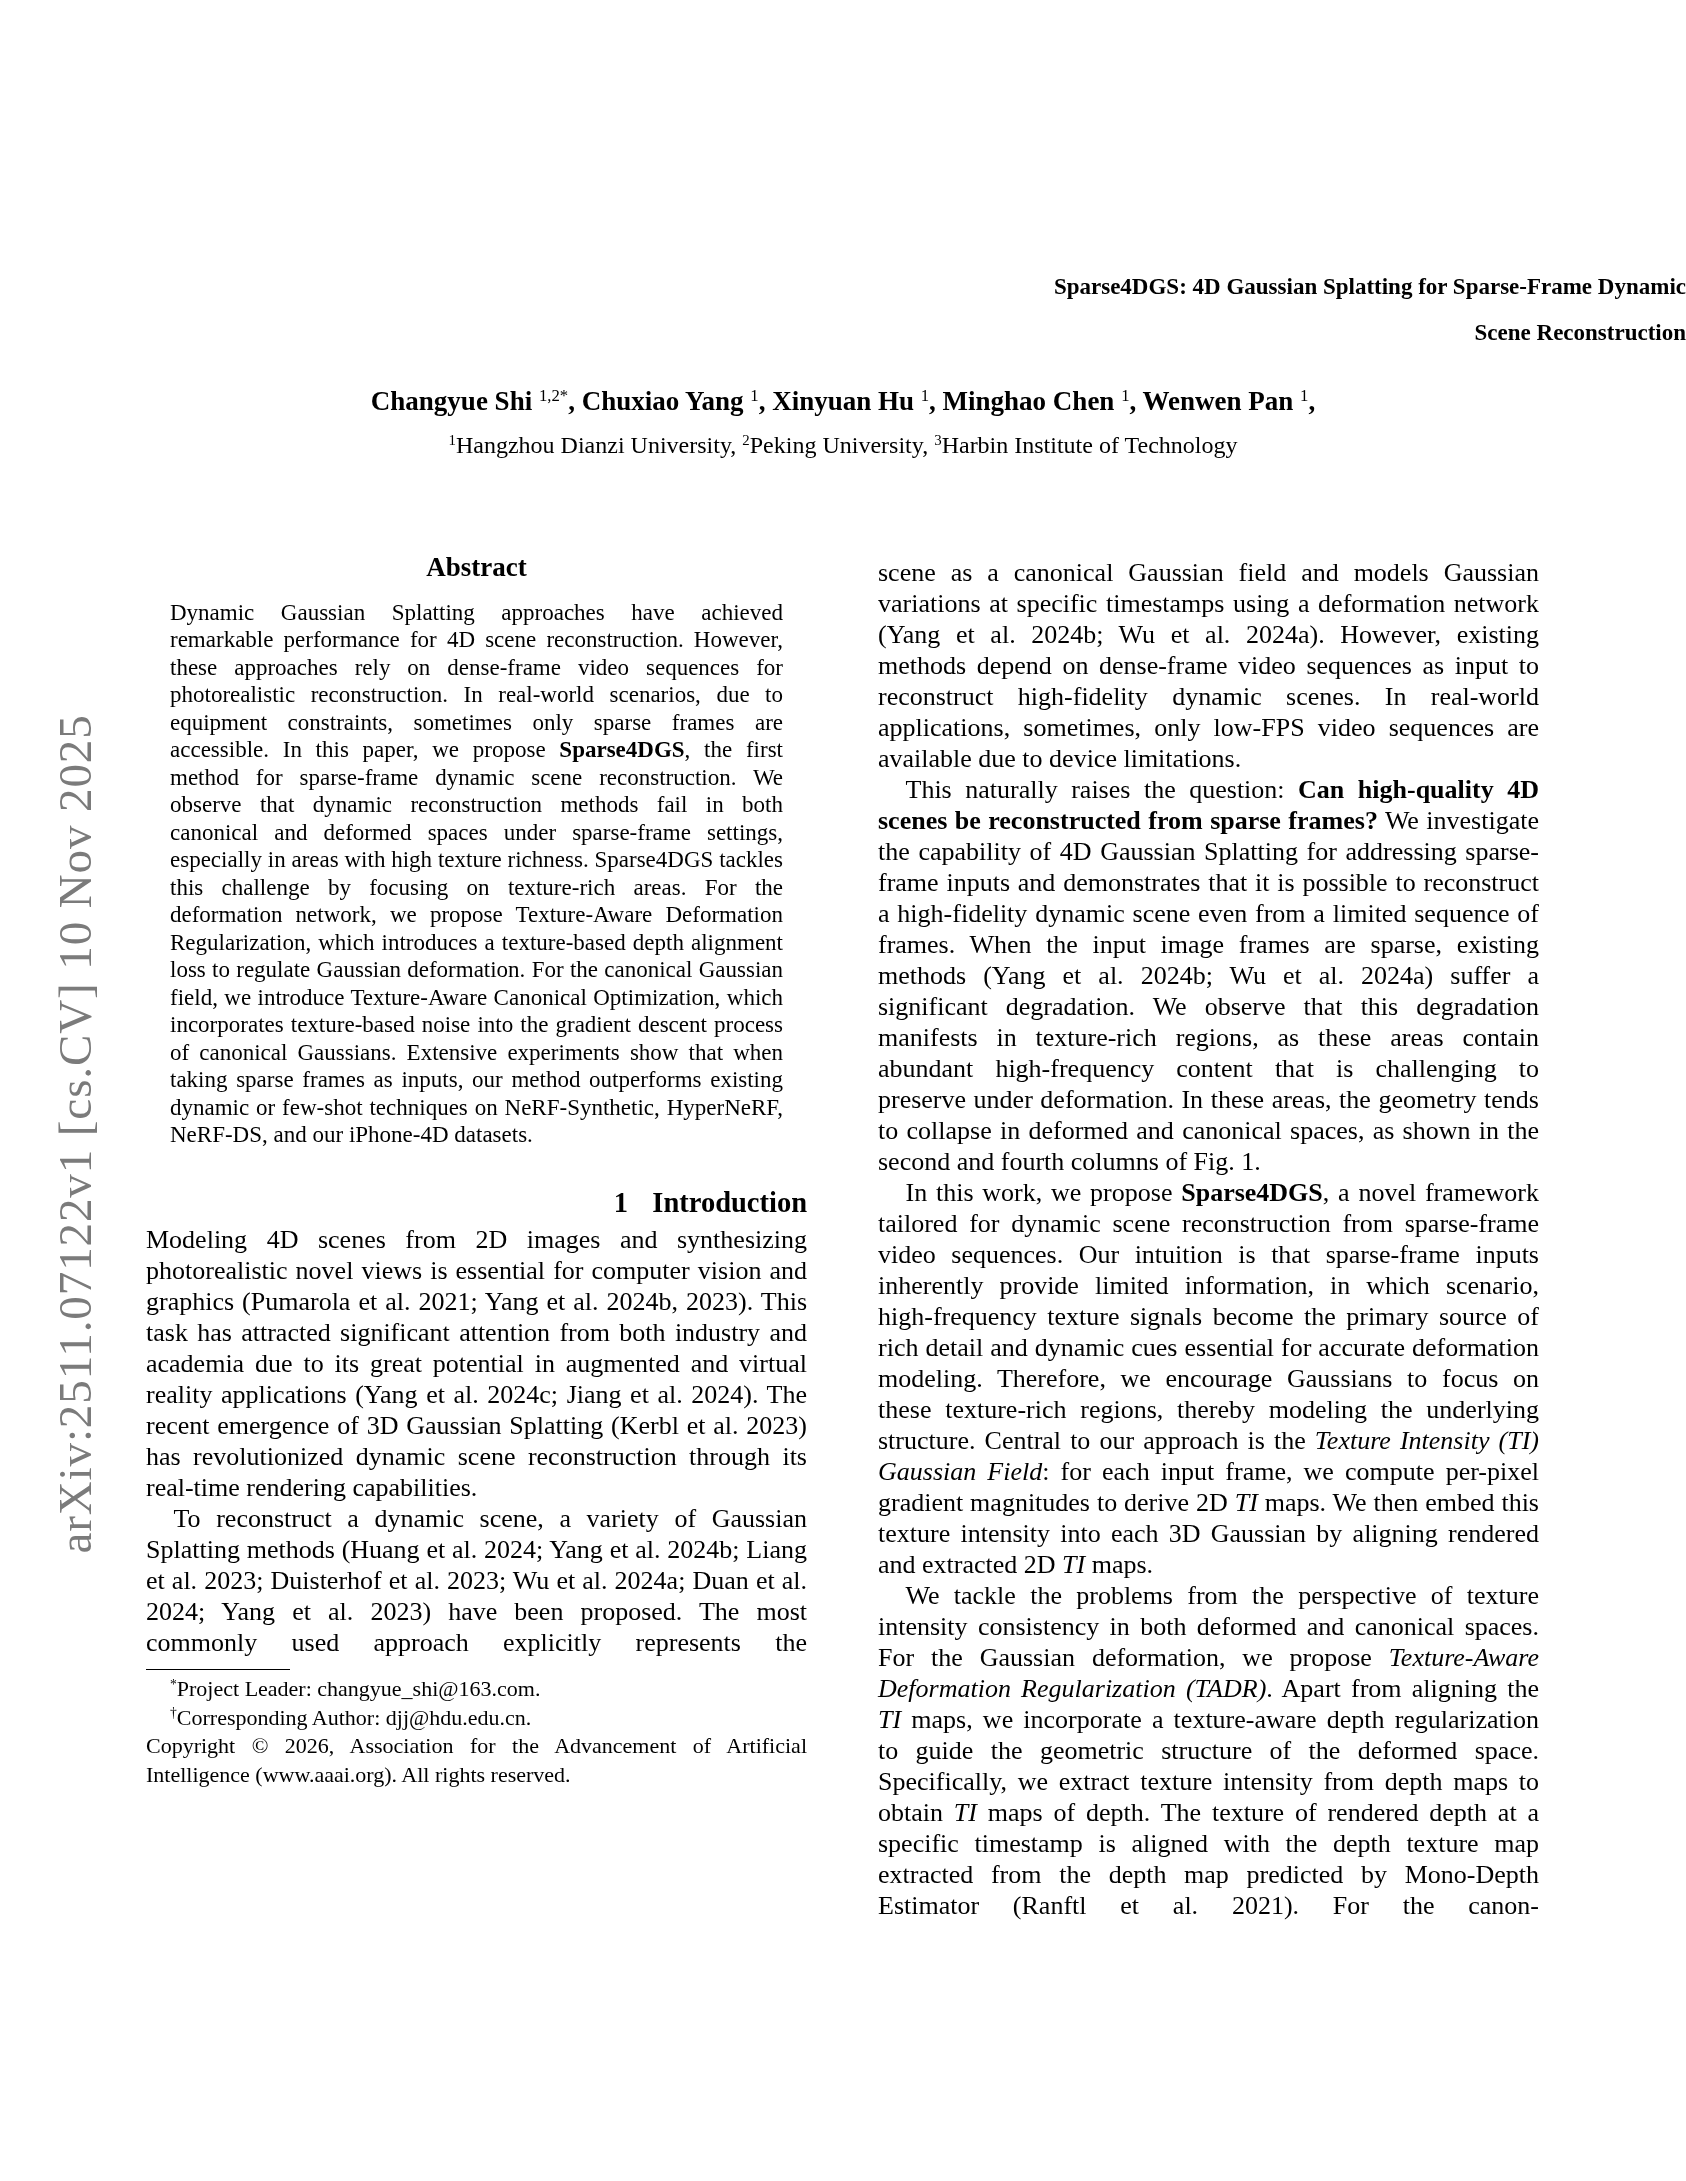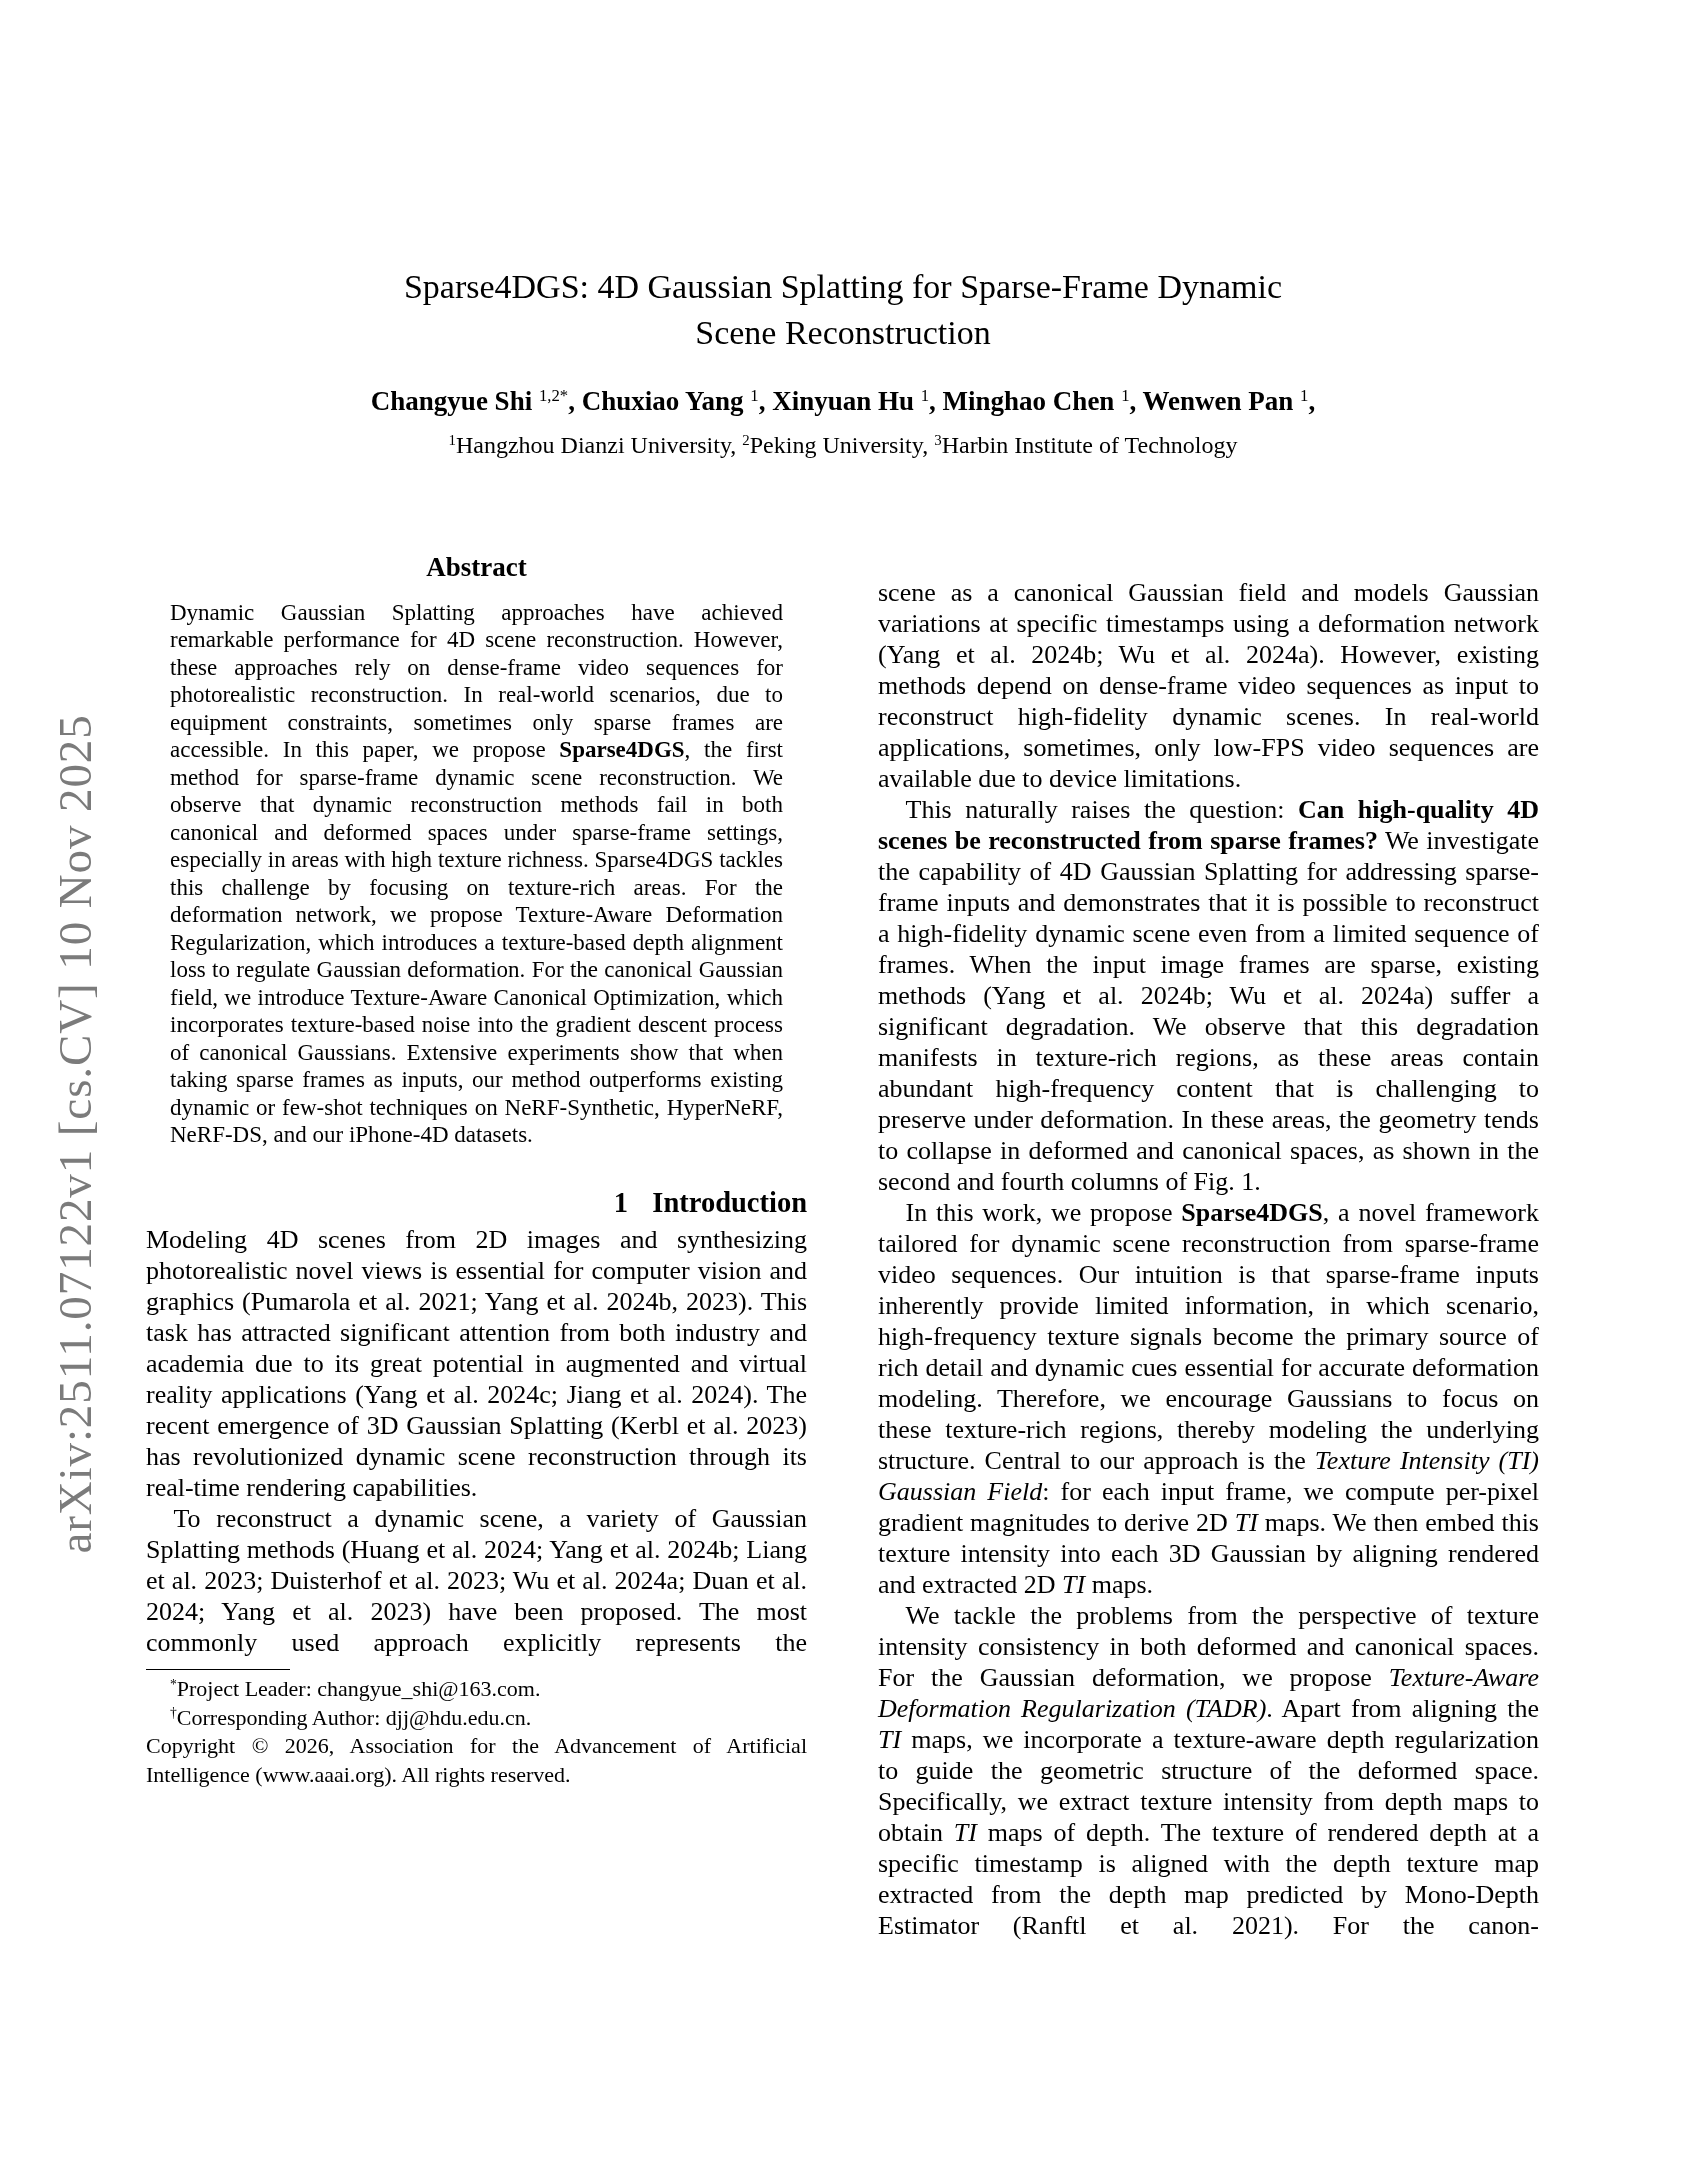--- a/index.html
+++ b/index.html
@@ -28,23 +28,24 @@
     letter-spacing: 0.9px;
     color: #7b7b7b;
   }
   
   .titleblock {
     padding-top: 264px;
     text-align: center;
   }
   .paper-title {
     margin: 0;
-    font-size: 34px;
+    font-size: 23px;
     line-height: 46px;
-    font-weight: normal;
+    font-weight: bold;
+    text-align: right;
   }
   .authors {
     margin-top: 26px;
     font-size: 27px;
     line-height: 39px;
     font-weight: bold;
   }
   .authors sup { font-weight: 400; }
   .affiliations {
     margin-top: 10px;
@@ -113,21 +114,21 @@
     margin-top: 11px;
     width: 144px;
     border-top: 1.8px solid #000000;
   }
   .footnotes {
     margin-top: 5.5px;
     font-size: 22px;
     line-height: 28.5px;
   }
   .footnotes .para.indent { text-indent: 24px; }
-  .col.right { padding-top: 4.6px; margin-top: 20px; }
+  .col.right { padding-top: 4.6px; }
 </style>
 </head>
 <body>
 
 <div class="page">
 
   <div class="arxiv-stamp">arXiv:2511.07122v1  [cs.CV]  10 Nov 2025</div>
 
   <header class="titleblock">
     <h1 class="paper-title">

